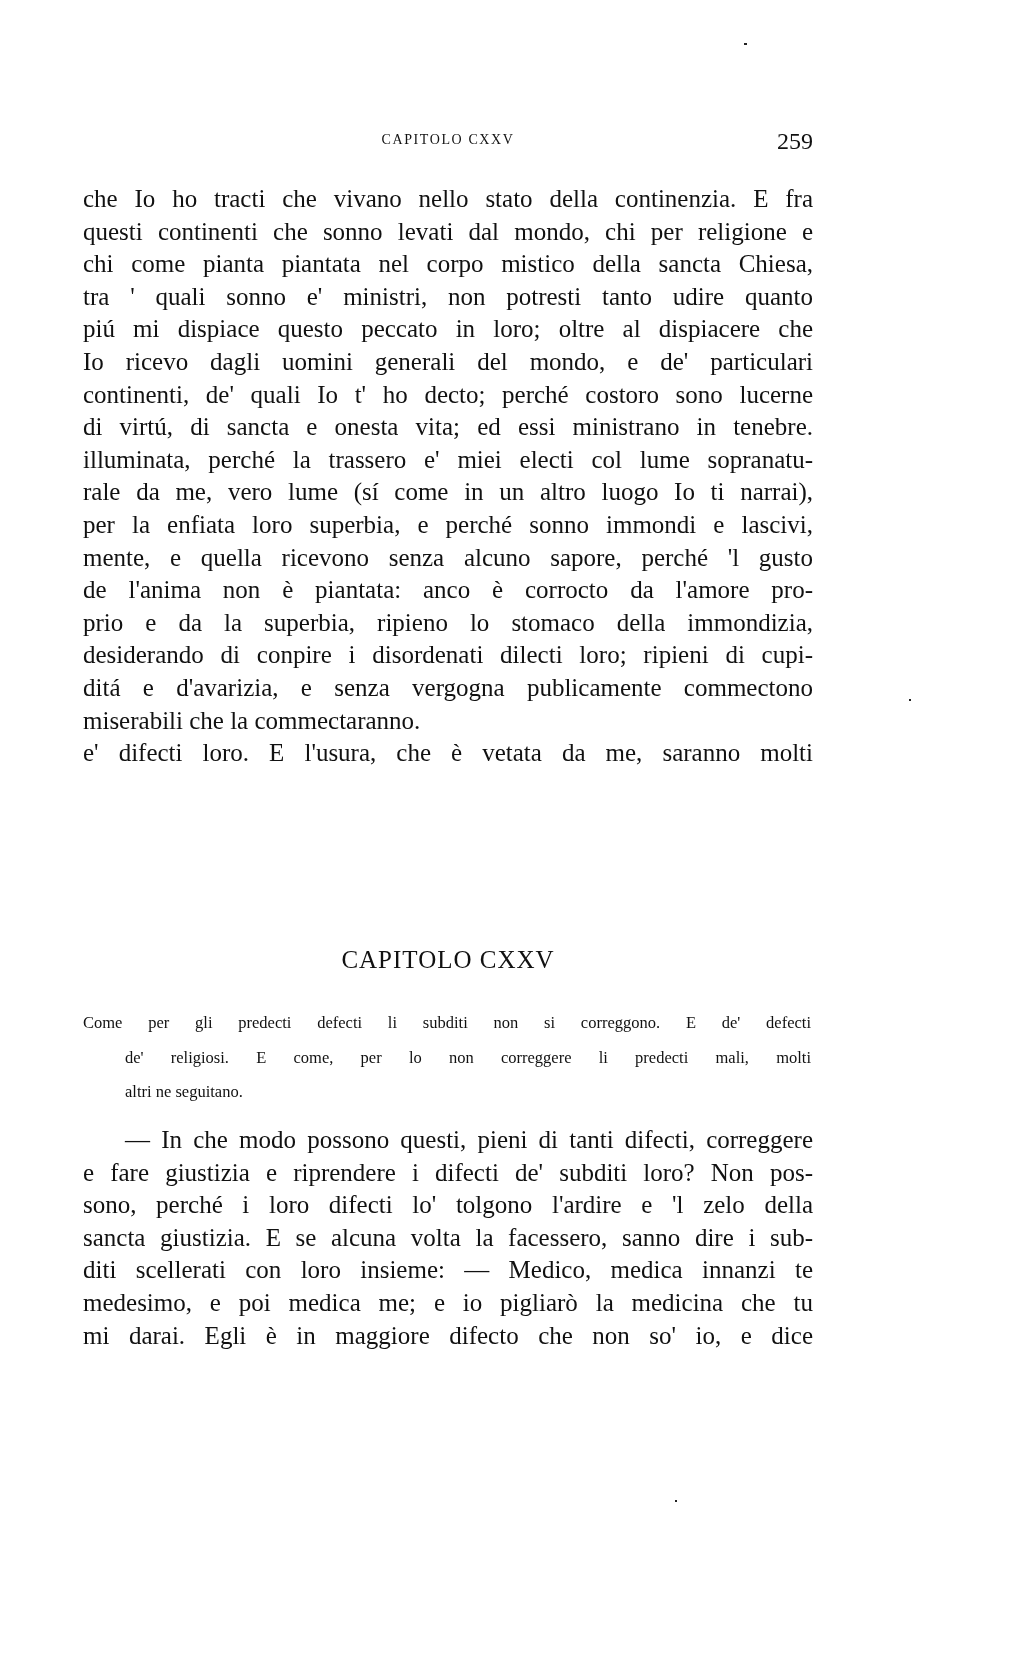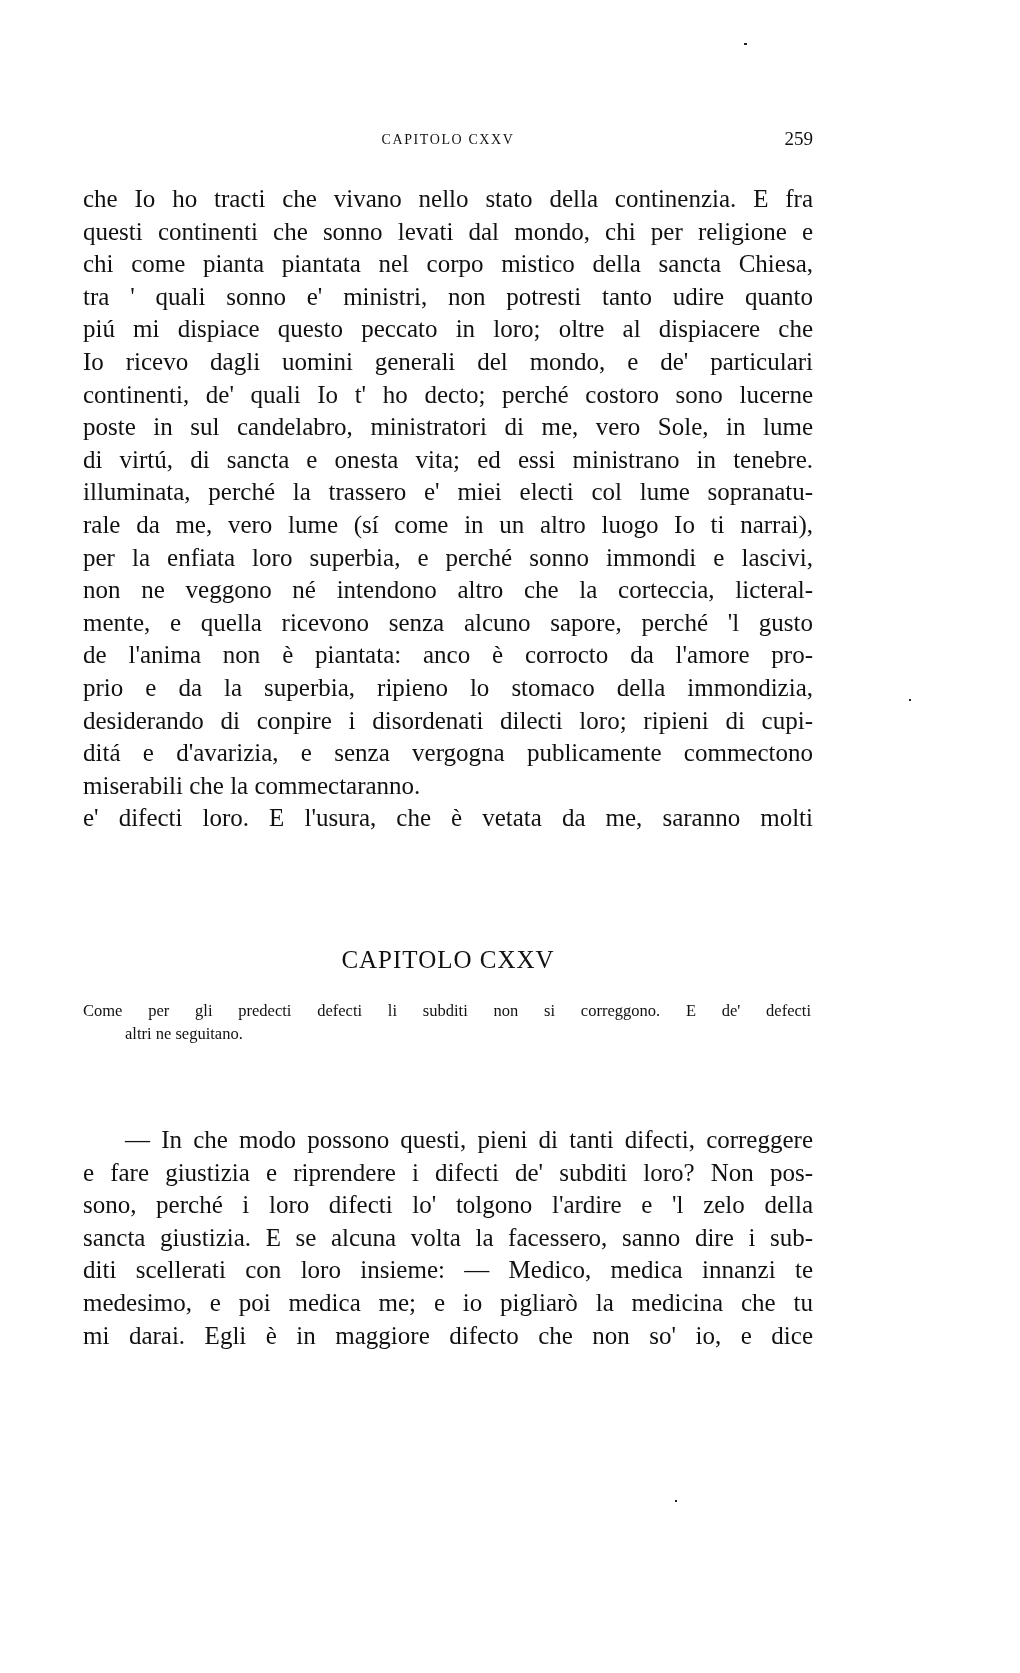--- a/index.html
+++ b/index.html
@@ -9,41 +9,41 @@
     }
     .page { position: absolute; left: 0; top: 0; width: 1020px; height: 1673px; }
     .running-header {
       position: absolute; top: 128px; left: 83px; width: 730px; height: 24px;
     }
     .running-title {
       position: absolute; left: 0; right: 0; text-align: center;
       font-size: 14px; letter-spacing: 1.6px; top: 4px;
     }
     .page-number {
-      position: absolute; right: 0; top: 0; font-size: 19px;
+      position: absolute; right: 0; top: 0; font-size: 24px;
     }
     .body-block {
       position: absolute; left: 83px; width: 730px;
       font-size: 25px; line-height: 32.6px;
     }
     .line {
       display: block; white-space: nowrap; text-align: justify;
       text-align-last: justify; height: 32.6px;
     }
     .line.last { text-align-last: left; }
     #para1 { top: 183px; }
     .chapter-title {
       position: absolute; top: 946px; left: 83px; width: 730px;
       text-align: center; font-size: 25px; letter-spacing: 1px;
     }
     .summary {
       position: absolute; top: 1000px; left: 83px; width: 728px;
       font-size: 16.5px; line-height: 22.5px;
     }
-    .summary .line { height: 22.5px; }
+    .summary .line { height: 22.5px; margin-top: 12px; }
     .summary .indent { padding-left: 42px; }
     #para2 { top: 1124px; }
     .speck { position: absolute; background: #222; }
   </style>
 </head>
 <body>
 
 <div class="page">
 
   <div class="running-header">
@@ -52,39 +52,38 @@
   </div>
 
   <div class="body-block" id="para1">
     <span class="line">che Io ho tracti che vivano nello stato della continenzia. E fra</span>
     <span class="line">questi continenti che sonno levati dal mondo, chi per religione e</span>
     <span class="line">chi come pianta piantata nel corpo mistico della sancta Chiesa,</span>
     <span class="line">tra ' quali sonno e' ministri, non potresti tanto udire quanto</span>
     <span class="line">piú mi dispiace questo peccato in loro; oltre al dispiacere che</span>
     <span class="line">Io ricevo dagli uomini generali del mondo, e de' particulari</span>
     <span class="line">continenti, de' quali Io t' ho decto; perché costoro sono lucerne</span>
-    <span class="line">poste in sul candelabro, ministratori di me, vero Sole, in lume</span>
     <span class="line">di virtú, di sancta e onesta vita; ed essi ministrano in tenebre.</span>
     <span class="line">illuminata, perché la trassero e' miei electi col lume sopranatu-</span>
     <span class="line">rale da me, vero lume (sí come in un altro luogo Io ti narrai),</span>
     <span class="line">per la enfiata loro superbia, e perché sonno immondi e lascivi,</span>
-    <span class="line">non ne veggono né intendono altro che la corteccia, licteral-</span>
     <span class="line">mente, e quella ricevono senza alcuno sapore, perché 'l gusto</span>
     <span class="line">de l'anima non è piantata: anco è corrocto da l'amore pro-</span>
     <span class="line">prio e da la superbia, ripieno lo stomaco della immondizia,</span>
     <span class="line">desiderando di conpire i disordenati dilecti loro; ripieni di cupi-</span>
     <span class="line">ditá e d'avarizia, e senza vergogna publicamente commectono</span>
     <span class="line last">miserabili che la commectaranno.</span>
     <span class="line">e' difecti loro. E l'usura, che è vetata da me, saranno molti</span>
   </div>
 
   <div class="chapter-title">CAPITOLO CXXV</div>
 
   <div class="summary">
     <span class="line">Come per gli predecti defecti li subditi non si correggono. E de' defecti</span>
+    <span class="line indent">de' religiosi. E come, per lo non correggere li predecti mali, molti</span>
     <span class="line indent last">altri ne seguitano.</span>
   </div>
 
   <div class="body-block" id="para2">
     <span class="line" style="padding-left:42px">— In che modo possono questi, pieni di tanti difecti, correggere</span>
     <span class="line">e fare giustizia e riprendere i difecti de' subditi loro? Non pos-</span>
     <span class="line">sono, perché i loro difecti lo' tolgono l'ardire e 'l zelo della</span>
     <span class="line">sancta giustizia. E se alcuna volta la facessero, sanno dire i sub-</span>
     <span class="line">diti scellerati con loro insieme: — Medico, medica innanzi te</span>
     <span class="line">medesimo, e poi medica me; e io pigliarò la medicina che tu</span>

